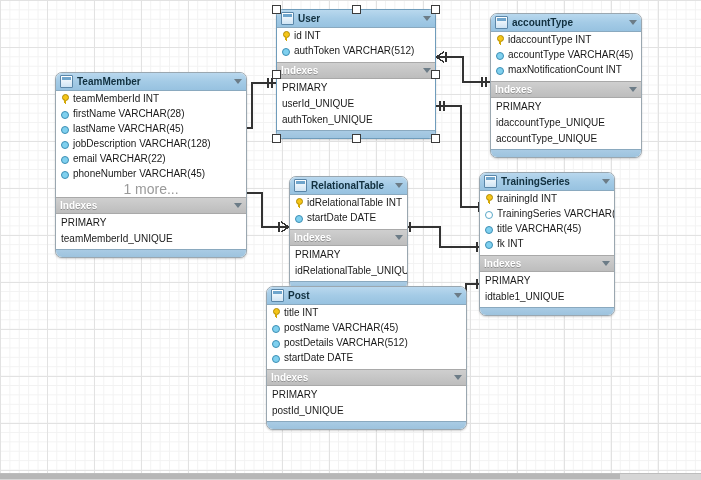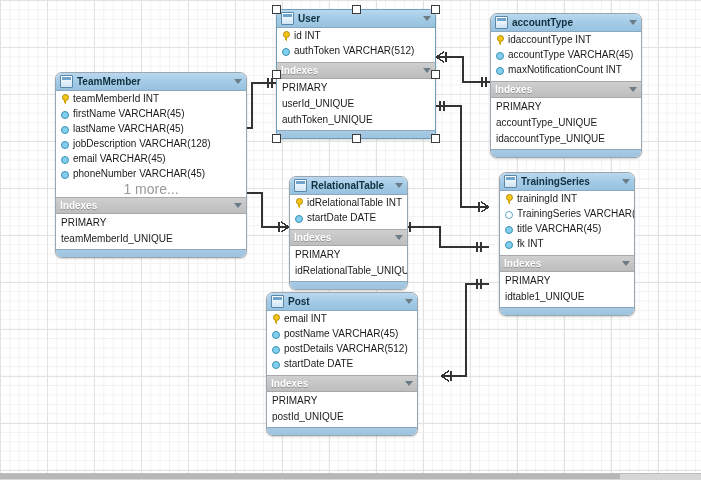--- a/index.html
+++ b/index.html
@@ -242,33 +242,33 @@
           <span class="tbl-name">TeamMember</span>
           <span class="caret"></span>
         </div>
         <div class="cols">
           <div class="col">
             <span class="col-ico ico-key"></span>
             <span>teamMemberId INT</span>
           </div>
           <div class="col">
             <span class="col-ico ico-col"></span>
-            <span>firstName VARCHAR(45)</span>
+            <span>firstName VARCHAR(28)</span>
           </div>
           <div class="col">
             <span class="col-ico ico-col"></span>
             <span>lastName VARCHAR(45)</span>
           </div>
           <div class="col">
             <span class="col-ico ico-col"></span>
             <span>jobDescription VARCHAR(128)</span>
           </div>
           <div class="col">
             <span class="col-ico ico-col"></span>
-            <span>email VARCHAR(45)</span>
+            <span>email VARCHAR(22)</span>
           </div>
           <div class="col">
             <span class="col-ico ico-col"></span>
             <span>phoneNumber VARCHAR(45)</span>
           </div>
           <div class="more">1 more...</div>
         </div>
         <div class="idx-hdr">
           <span class="idx-label">Indexes</span>
           <span class="caret"></span>
@@ -325,22 +325,22 @@
             <span class="col-ico ico-col"></span>
             <span>maxNotificationCount INT</span>
           </div>
         </div>
         <div class="idx-hdr">
           <span class="idx-label">Indexes</span>
           <span class="caret"></span>
         </div>
         <div class="idx-rows">
           <div class="idx-row">PRIMARY</div>
+          <div class="idx-row">idaccountType_UNIQUE</div>
           <div class="idx-row">accountType_UNIQUE</div>
-          <div class="idx-row">idaccountType_UNIQUE</div>
         </div>
         <div class="tbl-foot"></div>
       </div>
       <div class="tbl" style="left: 289px; top: 176px; width: 119px;">
         <div class="tbl-hdr">
           <span class="tbl-ico"></span>
           <span class="tbl-name">RelationalTable</span>
           <span class="caret"></span>
         </div>
         <div class="cols">
@@ -356,21 +356,21 @@
         <div class="idx-hdr">
           <span class="idx-label">Indexes</span>
           <span class="caret"></span>
         </div>
         <div class="idx-rows">
           <div class="idx-row">PRIMARY</div>
           <div class="idx-row">idRelationalTable_UNIQUE</div>
         </div>
         <div class="tbl-foot"></div>
       </div>
-      <div class="tbl" style="left: 499px; top: 172px; width: 136px;">
+      <div class="tbl" style="left: 479px; top: 172px; width: 136px;">
         <div class="tbl-hdr">
           <span class="tbl-ico"></span>
           <span class="tbl-name">TrainingSeries</span>
           <span class="caret"></span>
         </div>
         <div class="cols">
           <div class="col">
             <span class="col-ico ico-key"></span>
             <span>trainingId INT</span>
           </div>
@@ -390,30 +390,30 @@
         <div class="idx-hdr">
           <span class="idx-label">Indexes</span>
           <span class="caret"></span>
         </div>
         <div class="idx-rows">
           <div class="idx-row">PRIMARY</div>
           <div class="idx-row">idtable1_UNIQUE</div>
         </div>
         <div class="tbl-foot"></div>
       </div>
-      <div class="tbl" style="left: 266px; top: 292px; width: 152px;">
+      <div class="tbl" style="left: 266px; top: 286px; width: 201px;">
         <div class="tbl-hdr">
           <span class="tbl-ico"></span>
           <span class="tbl-name">Post</span>
           <span class="caret"></span>
         </div>
         <div class="cols">
           <div class="col">
             <span class="col-ico ico-key"></span>
-            <span>email INT</span>
+            <span>title INT</span>
           </div>
           <div class="col">
             <span class="col-ico ico-col"></span>
             <span>postName VARCHAR(45)</span>
           </div>
           <div class="col">
             <span class="col-ico ico-col"></span>
             <span>postDetails VARCHAR(512)</span>
           </div>
           <div class="col">

